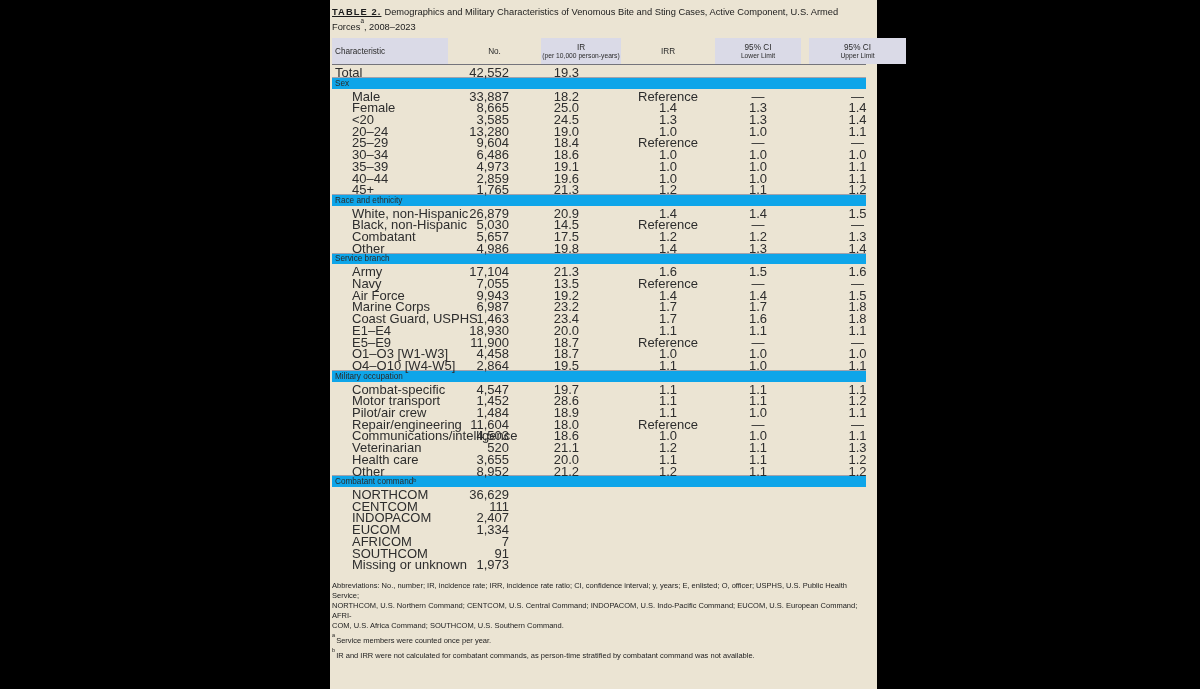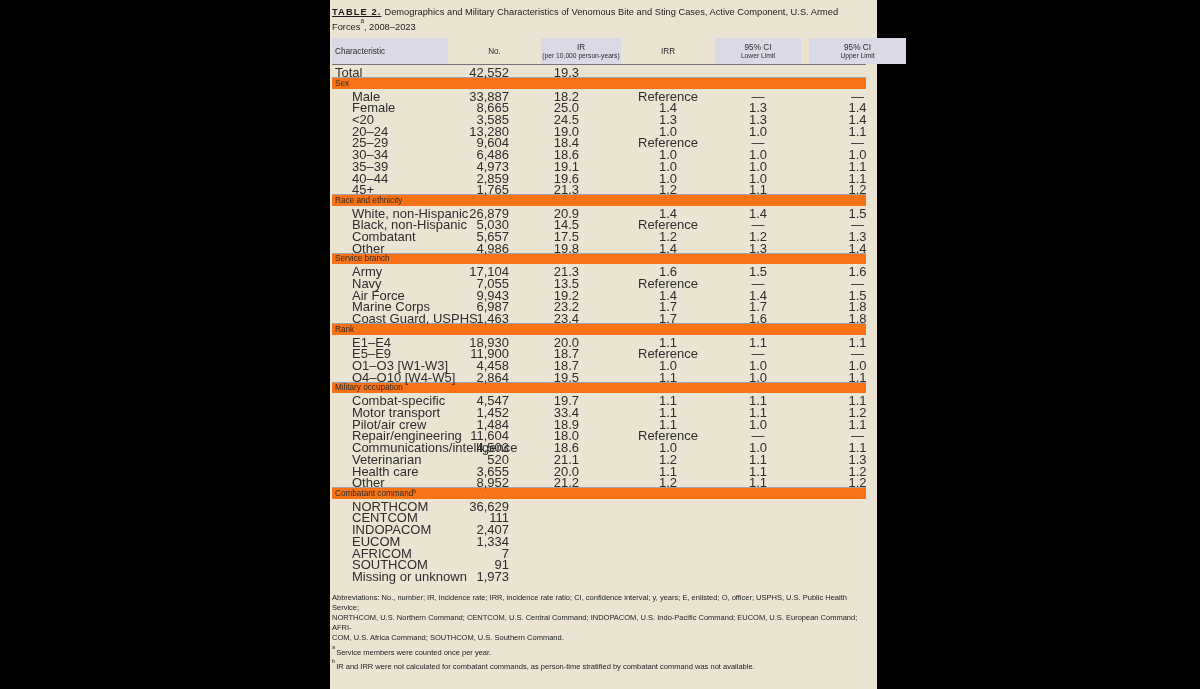--- a/index.html
+++ b/index.html
@@ -28,21 +28,21 @@
   .hsub { font-size:6.7px; line-height:8px; }
   .row { height:11.73px; align-items:center; font-size:13px; }
   .cell { white-space:nowrap; }
   .c-label { padding-left:3px; }
   .c-label.ind { padding-left:20px; }
   .c-no  { text-align:right; padding-right:24px; }
   .c-ir  { text-align:right; padding-right:42px; }
   .c-irr, .c-cil, .c-ciu { text-align:center; }
   .section-row {
     display:flex; align-items:center; height:11.73px;
-    background:#f97316; border-top:1px solid #a2a2ac;
+    background:#0ea5e9; border-top:1px solid #a2a2ac;
     box-sizing:border-box; padding-left:3px; font-size:8.2px; color:#2a2a2a;
   }
   .footnotes { margin-top:12px; width:534px; font-size:7.5px; line-height:10px; color:#222; }
   .abbr { white-space:pre-line; }
   .note { margin-top:1px; }
   sup.f { font-size:5.6px; position:relative; top:-2px; margin-right:1px; }
 </style>
 </head>
 <body>
 
@@ -230,23 +230,20 @@
             <div class="cell c-ciu">1.8</div>
           </div>
           <div class="row">
             <div class="cell c-label ind">Coast Guard, USPHS</div>
             <div class="cell c-no">1,463</div>
             <div class="cell c-ir">23.4</div>
             <div class="cell c-irr">1.7</div>
             <div class="cell c-cil">1.6</div>
             <div class="cell c-ciu">1.8</div>
           </div>
-          <div class="section-row">
-            <span>Rank</span>
-          </div>
           <div class="row">
             <div class="cell c-label ind">E1–E4</div>
             <div class="cell c-no">18,930</div>
             <div class="cell c-ir">20.0</div>
             <div class="cell c-irr">1.1</div>
             <div class="cell c-cil">1.1</div>
             <div class="cell c-ciu">1.1</div>
           </div>
           <div class="row">
             <div class="cell c-label ind">E5–E9</div>
@@ -279,21 +276,21 @@
             <div class="cell c-label ind">Combat-specific</div>
             <div class="cell c-no">4,547</div>
             <div class="cell c-ir">19.7</div>
             <div class="cell c-irr">1.1</div>
             <div class="cell c-cil">1.1</div>
             <div class="cell c-ciu">1.1</div>
           </div>
           <div class="row">
             <div class="cell c-label ind">Motor transport</div>
             <div class="cell c-no">1,452</div>
-            <div class="cell c-ir">33.4</div>
+            <div class="cell c-ir">28.6</div>
             <div class="cell c-irr">1.1</div>
             <div class="cell c-cil">1.1</div>
             <div class="cell c-ciu">1.2</div>
           </div>
           <div class="row">
             <div class="cell c-label ind">Pilot/air crew</div>
             <div class="cell c-no">1,484</div>
             <div class="cell c-ir">18.9</div>
             <div class="cell c-irr">1.1</div>
             <div class="cell c-cil">1.0</div>

